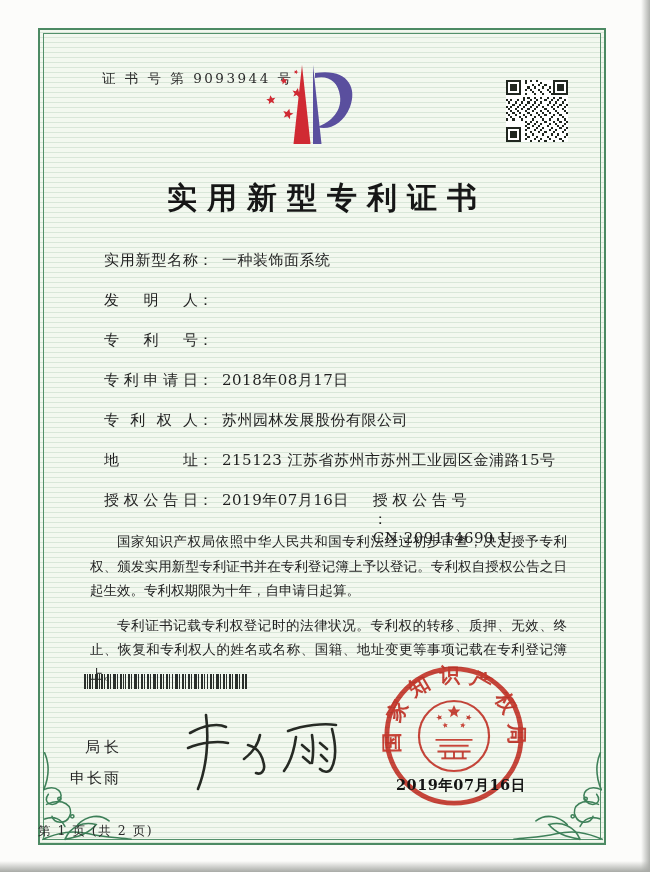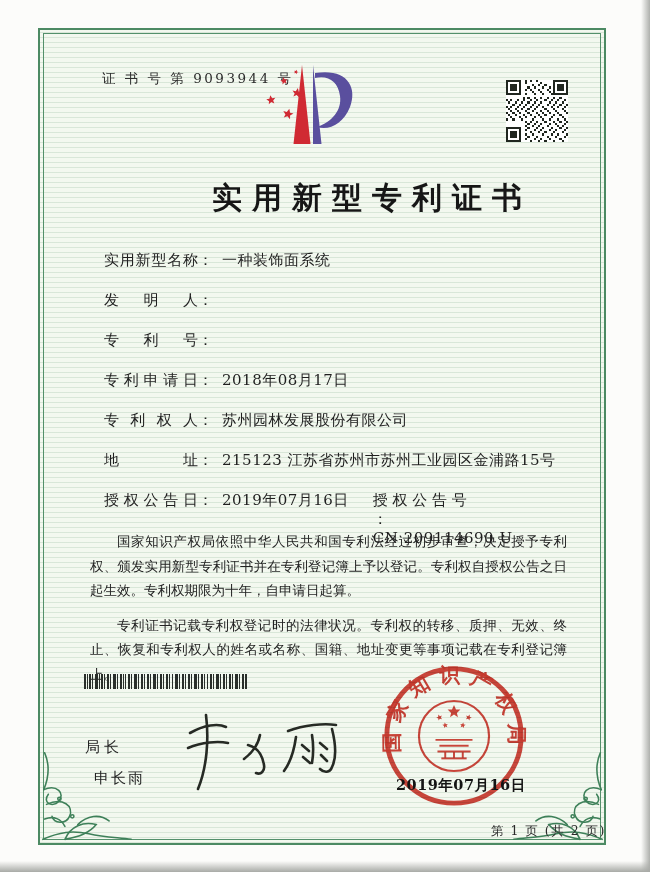--- a/index.html
+++ b/index.html
@@ -30,44 +30,44 @@
   .abs{position:absolute;}
 
   .cert-no{left:64px;top:70px;font-size:13.5px;letter-spacing:2.5px;color:#2c2c2c;margin-left:38px;}
 
   .logo{left:252px;top:60px;width:120px;height:94px;}
   .qr{left:506px;top:80px;width:62px;height:62px;}
 
   .title{
     left:38px;top:178px;width:568px;text-align:center;
     font-size:30px;font-weight:700;letter-spacing:10px;padding-left:10px;
-    box-sizing:border-box;color:#161616;margin-left:45px;
+    box-sizing:border-box;color:#161616;
   }
 
   .fields{left:80px;top:251px;width:492px;font-size:15px;}
   .frow{display:flex;align-items:baseline;height:24px;margin-bottom:16px;white-space:nowrap;margin-left:24px;}
   .flabel{display:inline-block;width:94px;text-align:justify;text-align-last:justify;}
   .fcolon{margin-right:9px;}
   .fvalue{letter-spacing:0.5px;}
   .gpair2{display:flex;margin-left:24px;flex-direction:column;}
 
   .legal{left:80px;top:519px;width:497px;font-size:13.5px;line-height:24.5px;
     text-align:justify;color:#232323;}
   .legal p{margin:10px;text-indent:2em;}
 
   .barcode{left:84px;top:674px;width:163px;height:15px;}
 
   .director-title{left:85px;top:738px;font-size:15px;letter-spacing:4px;font-family:"DejaVu Sans","Liberation Sans",sans-serif;}
-  .director-name{left:94px;top:769px;font-size:15px;letter-spacing:2px;font-family:"DejaVu Sans","Liberation Sans",sans-serif;}
+  .director-name{left:70px;top:769px;font-size:15px;letter-spacing:2px;font-family:"DejaVu Sans","Liberation Sans",sans-serif;}
   .signature{left:176px;top:701px;width:186px;height:100px;}
 
   .seal{left:381px;top:663px;width:146px;height:146px;mix-blend-mode:multiply;}
   .seal-date{left:396px;top:776px;font-size:14.5px;font-weight:600;letter-spacing:0.5px;color:#141414;z-index:5;}
 
-  .footer{left:38px;top:823px;width:568px;text-align:right;font-size:12.5px;letter-spacing:1.5px;color:#2a2a2a;}
+  .footer{left:38px;top:823px;width:568px;text-align:left;font-size:12.5px;letter-spacing:1.5px;color:#2a2a2a;}
 
   .flourish{width:92px;height:92px;}
   .fl-left{left:41px;top:751px;}
   .fl-right{left:512px;top:751px;transform:scaleX(-1);}
 </style>
 </head>
 <body>
 
 <div class="frame">
   <div class="frame-inner"></div>

